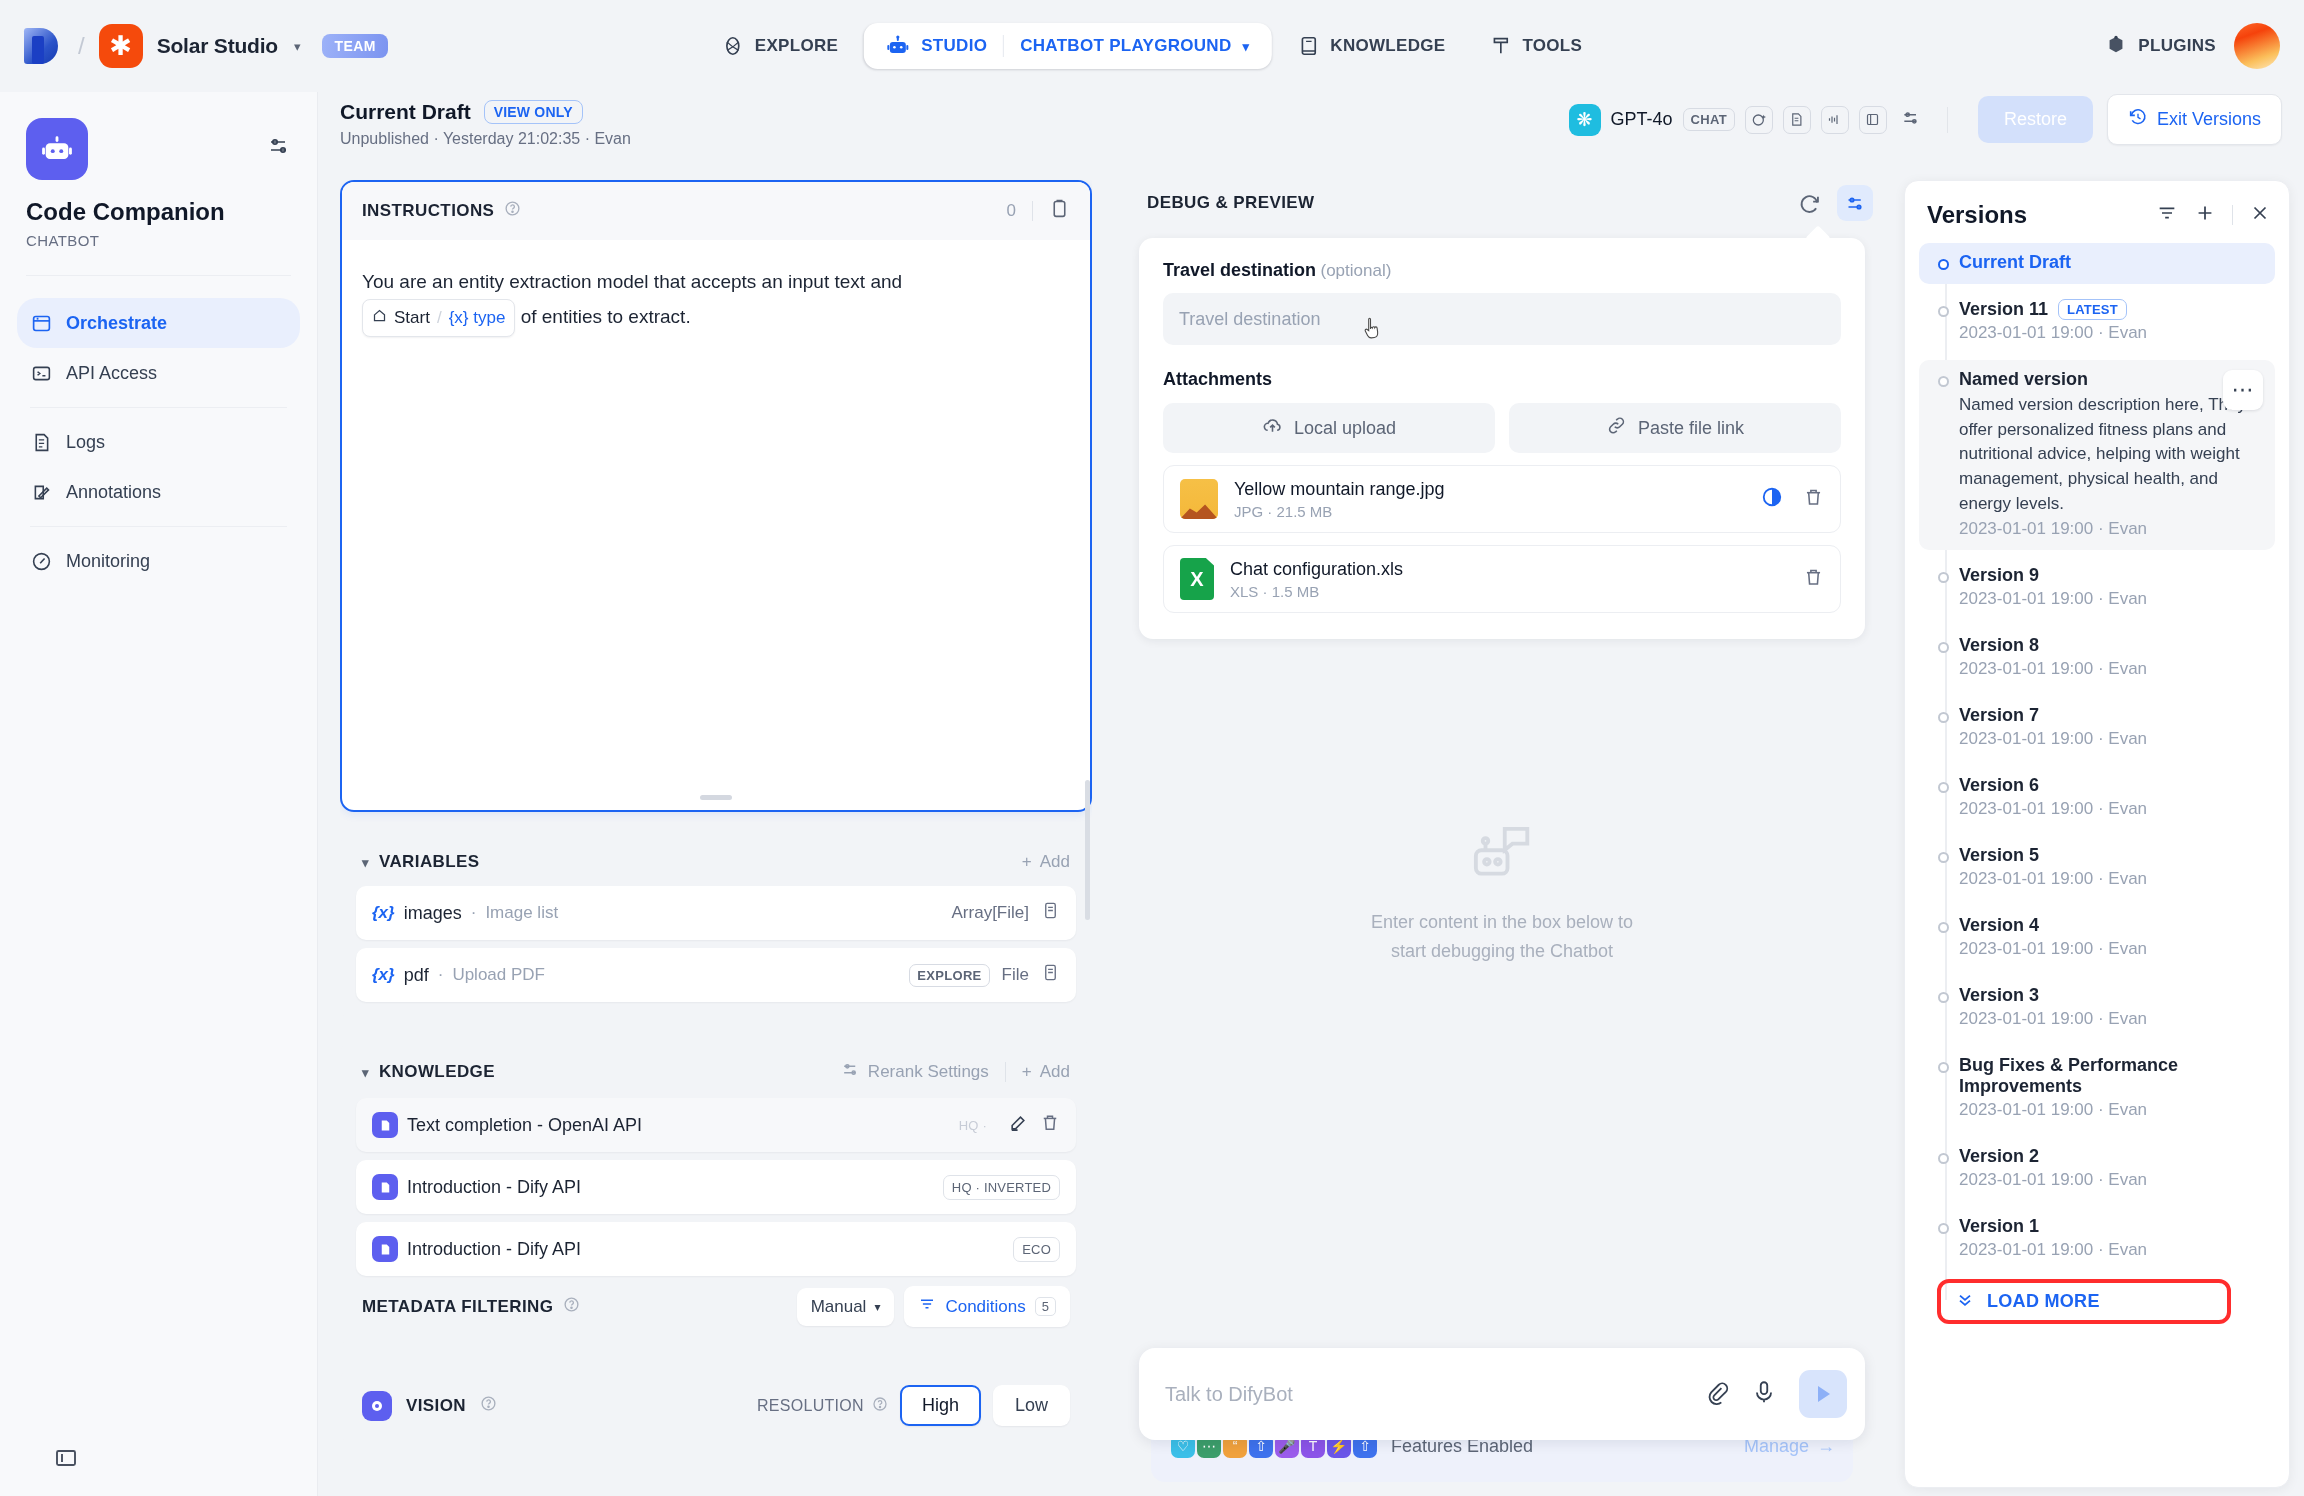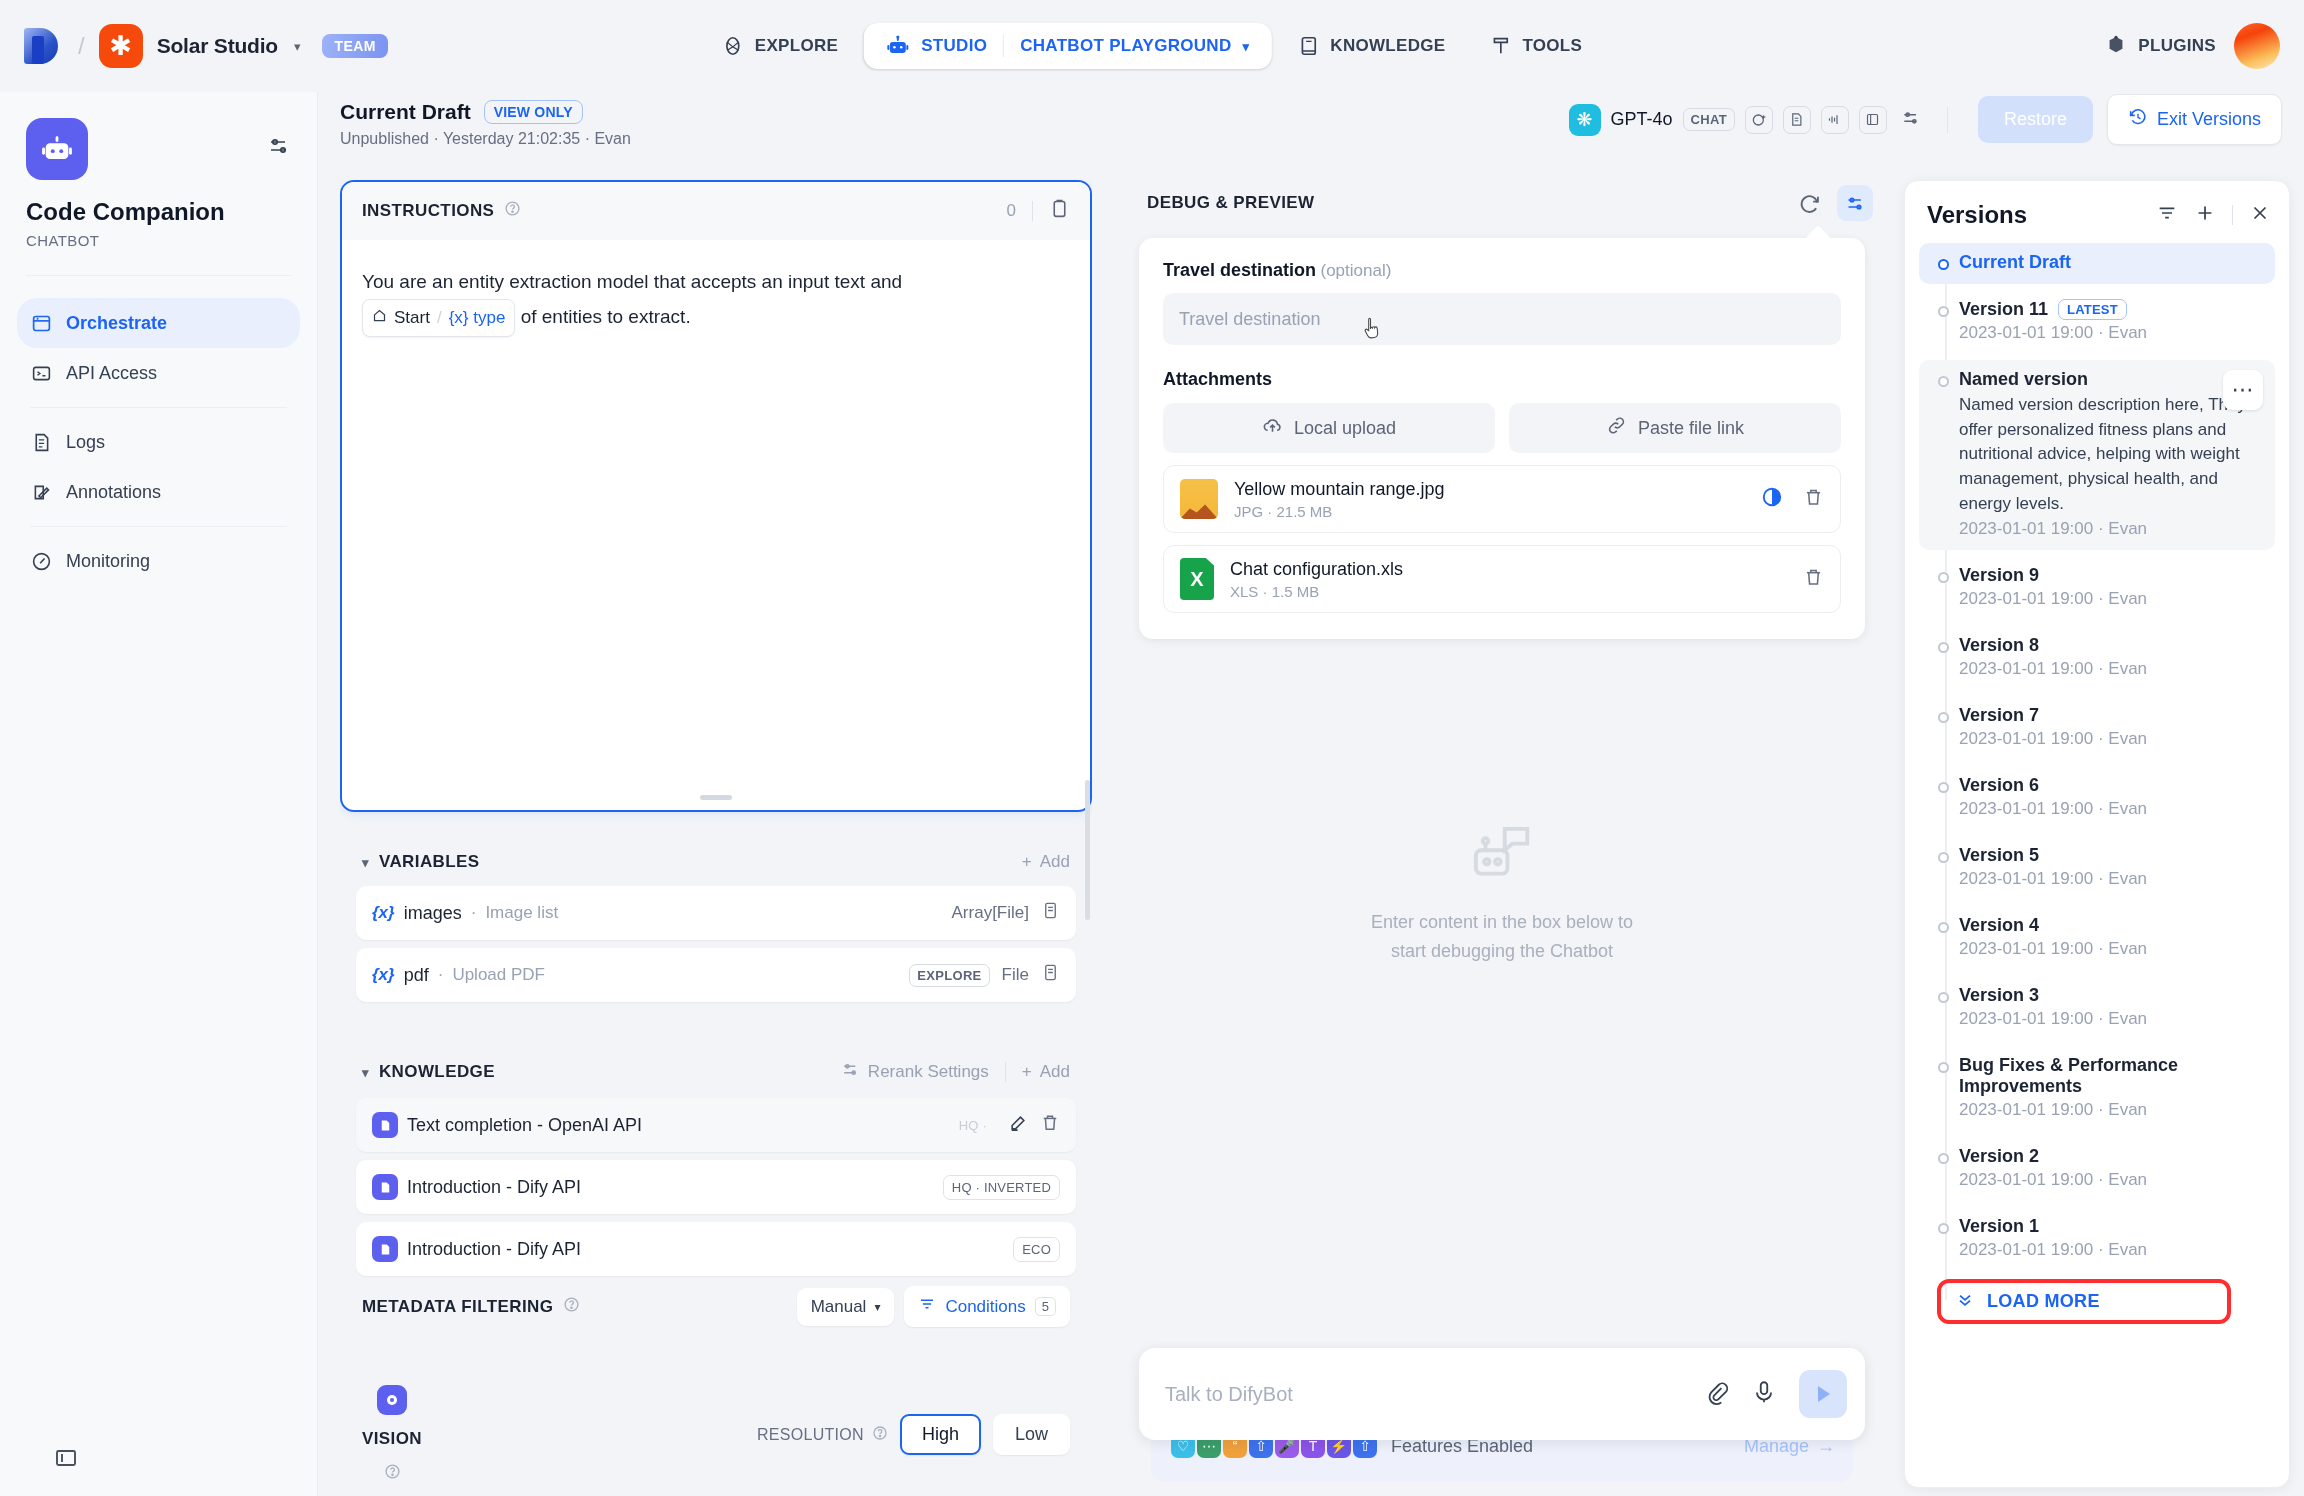--- a/index.html
+++ b/index.html
@@ -215,21 +215,21 @@
     background: #fff; border-radius: 9px; padding: 9px 14px; font-size: 17px; color: #354052;
     display: flex; align-items: center; gap: 8px; box-shadow: 0 1px 2px rgba(16,24,40,.06);
   }
   .cond-box {
     background: #fff; border-radius: 9px; padding: 9px 14px; font-size: 17px; color: #1c64f2;
     display: flex; align-items: center; gap: 9px; box-shadow: 0 1px 2px rgba(16,24,40,.06);
   }
   .cond-count { border: 1px solid #dfe3e9; border-radius: 5px; color: #5c6576; font-size: 13px; padding: 1px 6px; }
 
   .vision-row { display: flex; align-items: center; justify-content: space-between; padding: 4px 6px; }
-  .vision-left { display: flex; align-items: center; gap: 14px; flex-direction: column; }
+  .vision-left { display: flex; align-items: center; gap: 14px; }
   .vision-ic { width: 30px; height: 30px; border-radius: 9px; background: #5D5FEF; display:flex; align-items:center; justify-content:center; }
   .res-label { display:flex; align-items:center; gap: 8px; font-size: 16px; color: #676f83; letter-spacing:.3px; }
   .seg-btn {
     background: #fff; border-radius: 9px; padding: 10px 22px; font-size: 18px; color: #354052;
     box-shadow: 0 1px 2px rgba(16,24,40,.06);
   }
   .seg-btn.sel { border: 2px solid #1c64f2; color: #101828; font-weight: 500; padding: 8px 20px; }
 
   .col-scroll {
     position: absolute; right: 2px; top: 600px; width: 5px; height: 140px;

